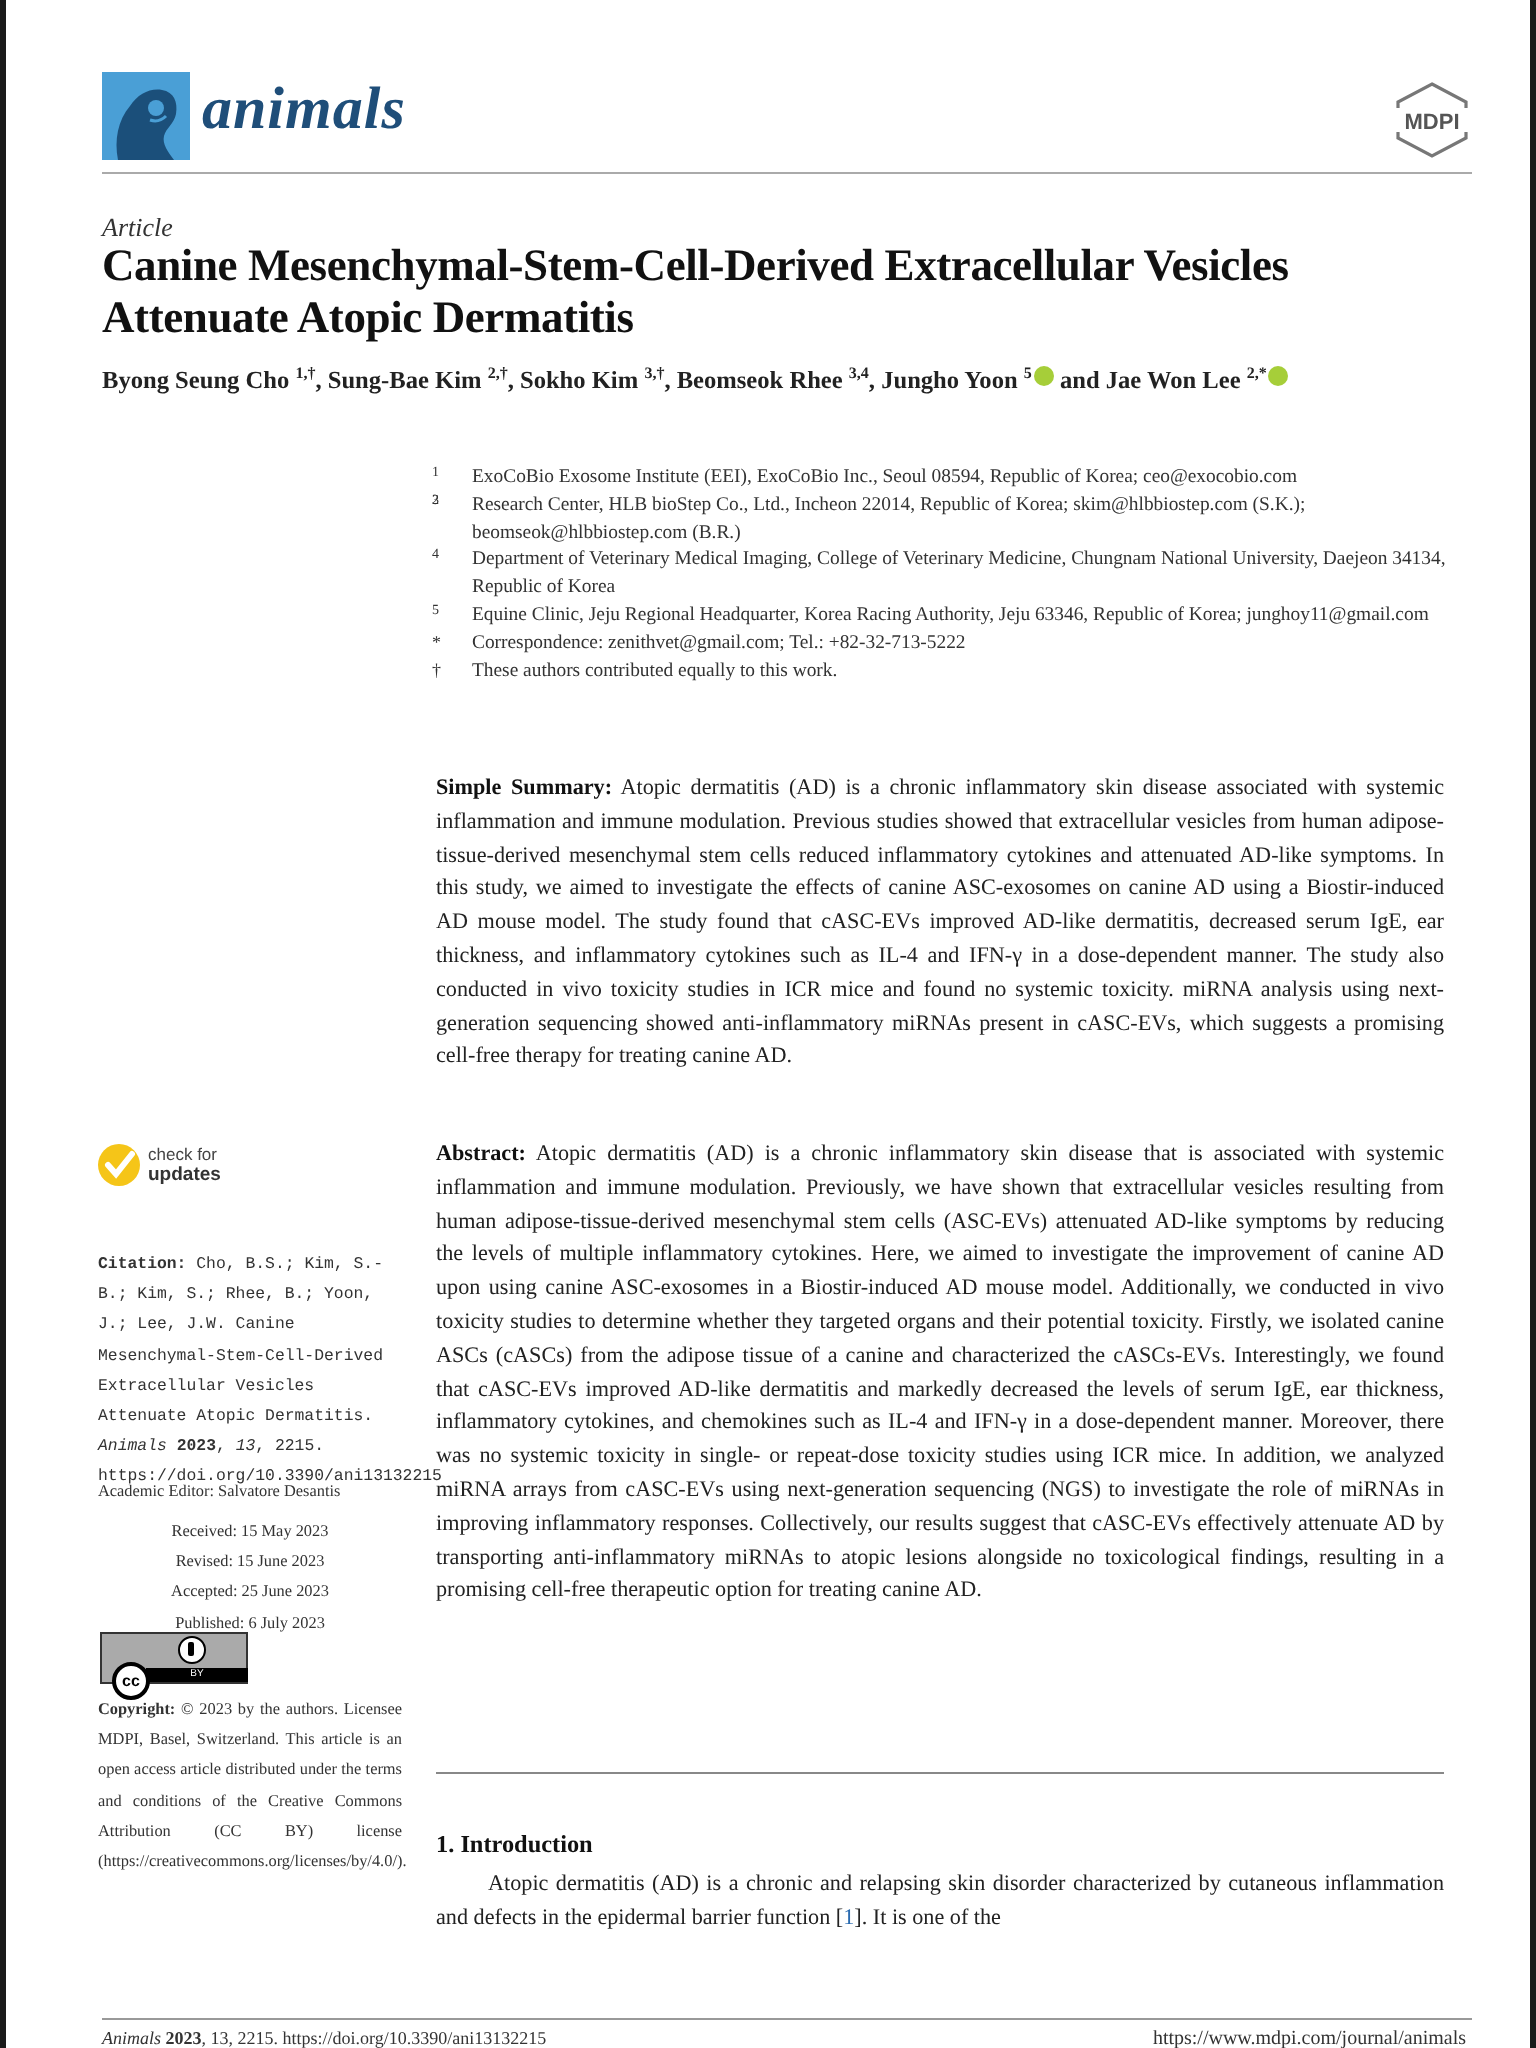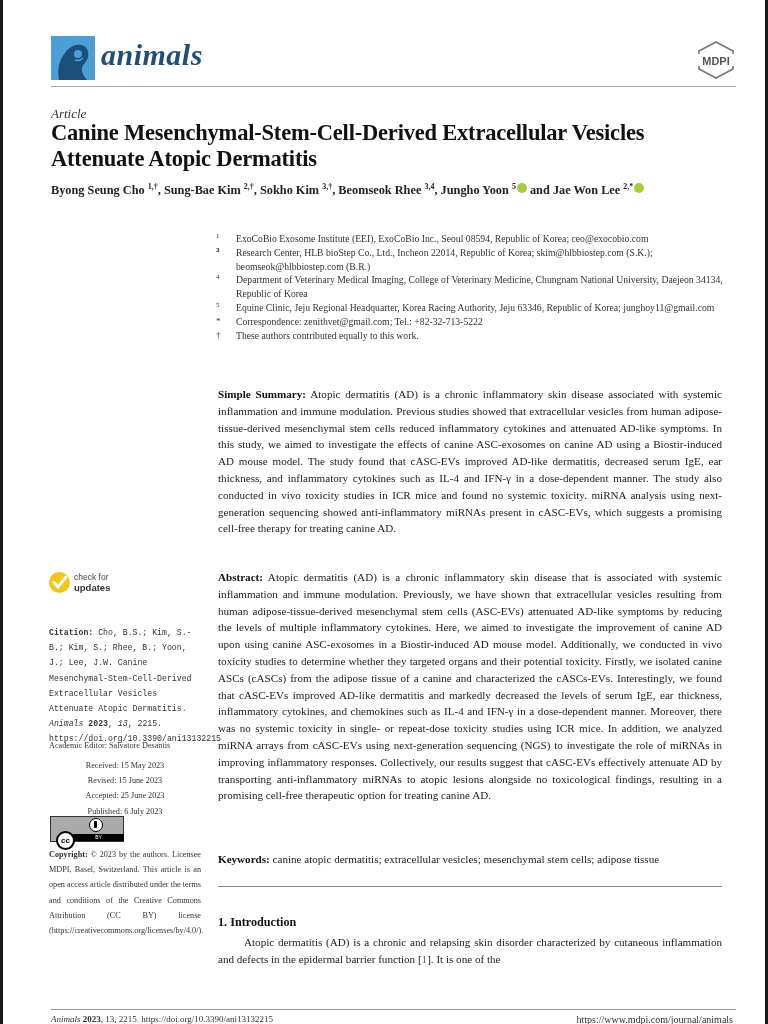--- a/index.html
+++ b/index.html
@@ -98,23 +98,20 @@
     </div>
 
   <div class="block summary">
     <b>Simple Summary:</b><span> Atopic dermatitis (AD) is a chronic inflammatory skin disease associated with systemic inflammation and immune modulation. Previous studies showed that extracellular vesicles from human adipose-tissue-derived mesenchymal stem cells reduced inflammatory cytokines and attenuated AD-like symptoms. In this study, we aimed to investigate the effects of canine ASC-exosomes on canine AD using a Biostir-induced AD mouse model. The study found that cASC-EVs improved AD-like dermatitis, decreased serum IgE, ear thickness, and inflammatory cytokines such as IL-4 and IFN-γ in a dose-dependent manner. The study also conducted in vivo toxicity studies in ICR mice and found no systemic toxicity. miRNA analysis using next-generation sequencing showed anti-inflammatory miRNAs present in cASC-EVs, which suggests a promising cell-free therapy for treating canine AD.</span>
   </div>
 
   <div class="block abstract">
     <b>Abstract:</b><span> Atopic dermatitis (AD) is a chronic inflammatory skin disease that is associated with systemic inflammation and immune modulation. Previously, we have shown that extracellular vesicles resulting from human adipose-tissue-derived mesenchymal stem cells (ASC-EVs) attenuated AD-like symptoms by reducing the levels of multiple inflammatory cytokines. Here, we aimed to investigate the improvement of canine AD upon using canine ASC-exosomes in a Biostir-induced AD mouse model. Additionally, we conducted in vivo toxicity studies to determine whether they targeted organs and their potential toxicity. Firstly, we isolated canine ASCs (cASCs) from the adipose tissue of a canine and characterized the cASCs-EVs. Interestingly, we found that cASC-EVs improved AD-like dermatitis and markedly decreased the levels of serum IgE, ear thickness, inflammatory cytokines, and chemokines such as IL-4 and IFN-γ in a dose-dependent manner. Moreover, there was no systemic toxicity in single- or repeat-dose toxicity studies using ICR mice. In addition, we analyzed miRNA arrays from cASC-EVs using next-generation sequencing (NGS) to investigate the role of miRNAs in improving inflammatory responses. Collectively, our results suggest that cASC-EVs effectively attenuate AD by transporting anti-inflammatory miRNAs to atopic lesions alongside no toxicological findings, resulting in a promising cell-free therapeutic option for treating canine AD.</span>
   </div>
 
-  <div class="block keywords">
-    <b>Keywords:</b><span> canine atopic dermatitis; extracellular vesicles; mesenchymal stem cells; adipose tissue</span>
-  </div>
   <div class="rule-mid"></div>
 
   <div class="intro-h">1. Introduction</div>
   <div class="block intro-p">
     <span>Atopic dermatitis (AD) is a chronic and relapsing skin disorder characterized by cutaneous inflammation and defects in the epidermal barrier function [</span><a class="cite-ref">1</a><span>]. It is one of the</span>
   </div>
 
   <div class="check">
     <div class="check-circle">
       <svg viewBox="0 0 21 21">

